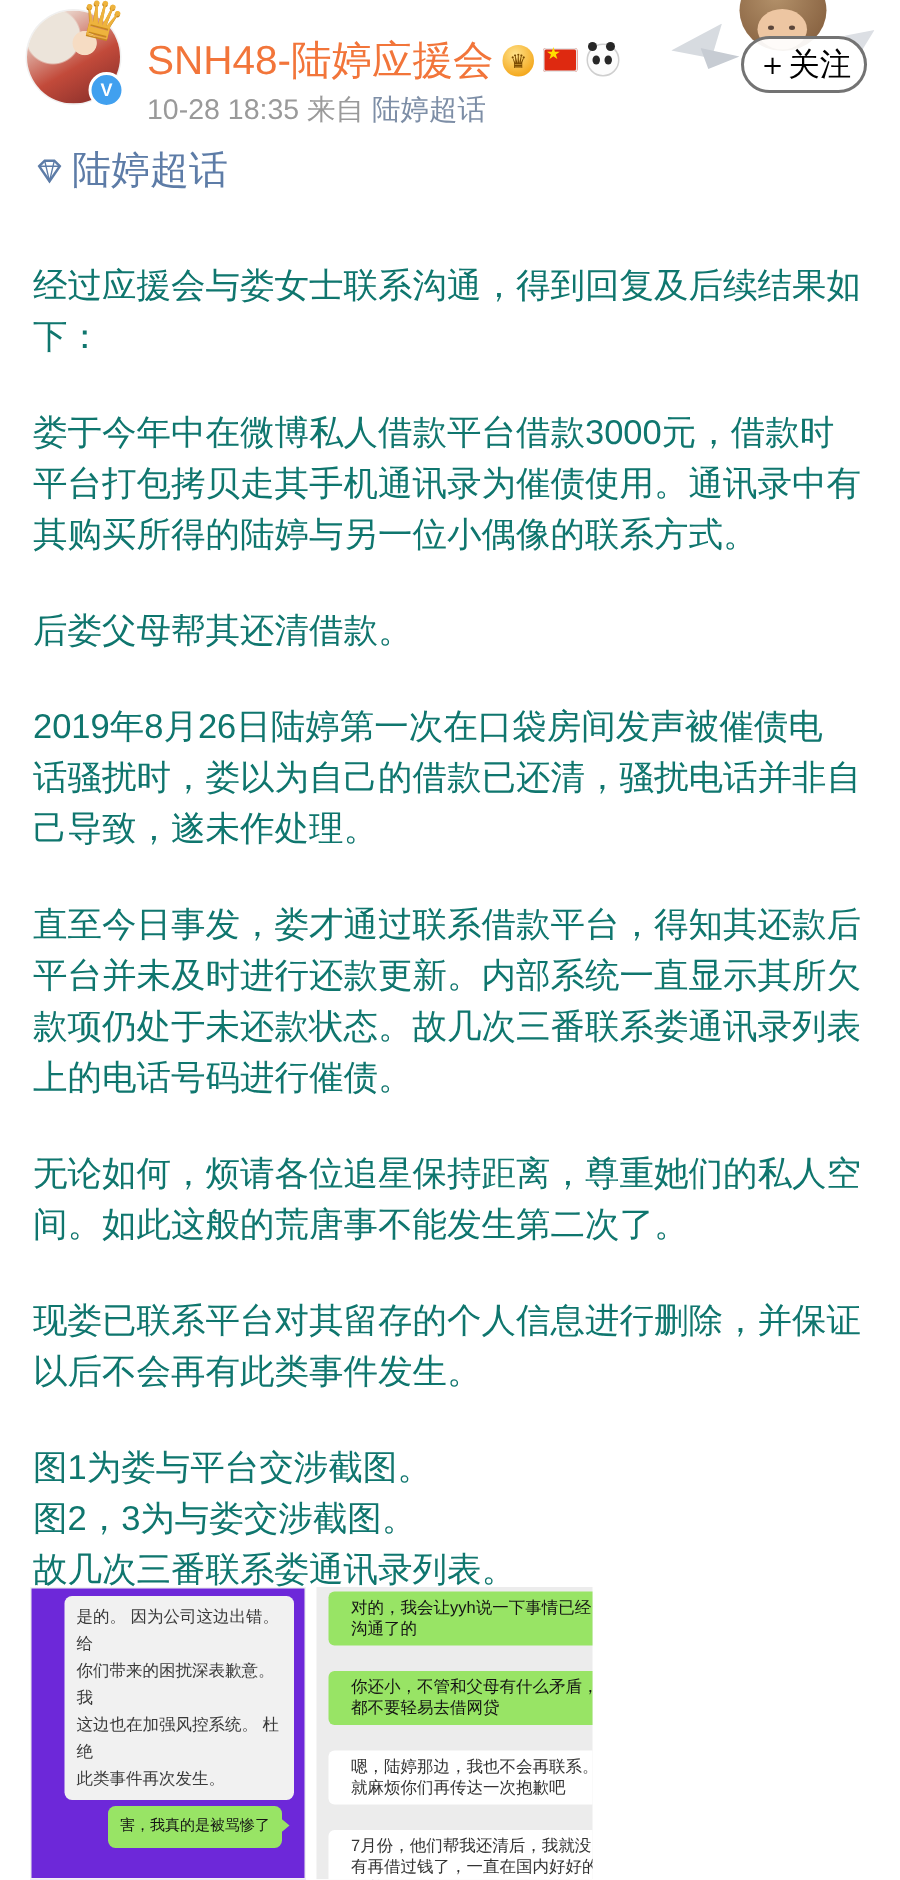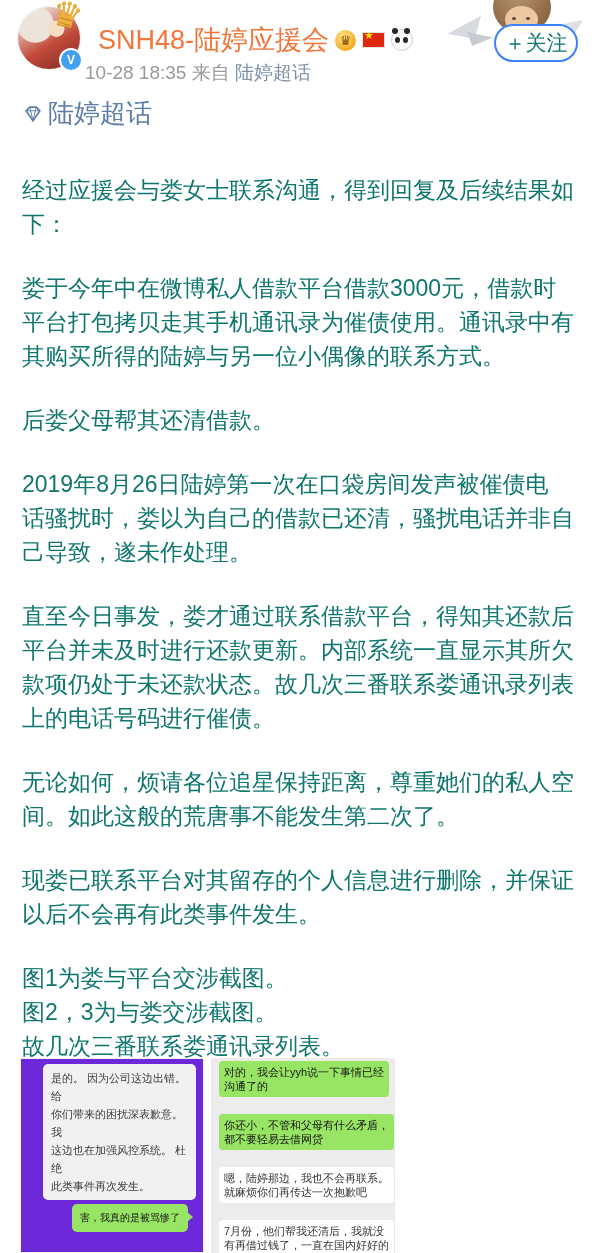--- a/index.html
+++ b/index.html
@@ -43,38 +43,38 @@
   .badge-flag span{position:absolute;left:2px;top:-3px;color:#ffde00;font-size:11px;}
   .badge-panda{position:relative;width:20px;height:20px;background:#fcfcfc;border:1px solid #cfcfcf;border-radius:50%;}
   .badge-panda::before{
     content:"";position:absolute;top:-2px;left:0px;width:6px;height:6px;background:#272727;border-radius:50%;
     box-shadow:12px 0 0 #272727;
   }
   .badge-panda::after{
     content:"";position:absolute;top:7px;left:3px;width:5px;height:6px;background:#272727;border-radius:50%;
     box-shadow:8px 0 0 #272727;
   }
-  .meta-row{position:absolute;left:85px;top:60px;font-size:19px;color:#9a9a9a;white-space:nowrap;}
+  .meta-row{position:absolute;left:98px;top:60px;font-size:19px;color:#9a9a9a;white-space:nowrap;}
   .meta-source{color:#7d8ea6;}
   
   .head-peek{position:absolute;left:445px;top:0;width:140px;height:48px;z-index:1;}
   .shard1{position:absolute;left:2px;top:18px;width:36px;height:22px;background:#d7dbe0;
     clip-path:polygon(0 60%,100% 0,72% 100%);transform:rotate(-8deg);}
   .shard2{position:absolute;left:22px;top:32px;width:26px;height:14px;background:#c7ccd3;
     clip-path:polygon(0 0,100% 40%,20% 100%);}
   .shard3{position:absolute;left:118px;top:20px;width:20px;height:13px;background:#dcdfe4;
     clip-path:polygon(0 30%,100% 0,60% 100%);}
   .peek-hair{position:absolute;left:48px;top:-20px;width:58px;height:54px;border-radius:50%;
     background:radial-gradient(circle at 42% 32%,#b3916a,#855f3e 85%);}
   .peek-face{position:absolute;left:60px;top:6px;width:33px;height:27px;border-radius:50%;background:#edc6a2;}
   .peek-face::before{content:"";position:absolute;left:7px;top:11px;width:4px;height:3px;border-radius:50%;
     background:#5b463a;box-shadow:14px 0 0 #5b463a;}
   .follow-btn{
     position:absolute;right:22px;top:24px;z-index:2;width:84px;height:38px;border-radius:20px;
-    border:2px solid #3b82f6;background:rgba(255,255,255,.93);color:#0f766e;font-size:21px;
+    border:2px solid #737373;background:rgba(255,255,255,.93);color:#000000;font-size:21px;
     display:flex;align-items:center;justify-content:center;box-sizing:border-box;
   }
   
   .topic-row{display:flex;align-items:center;gap:4px;margin:8px 0 0 22px;color:#5d7ca7;font-size:26px;}
   .topic-icon{width:22px;height:22px;}
   
   .post{margin-left:22px;width:558px;color:#0f766e;font-size:23px;line-height:34px;}
   .post p{margin:30px 0;white-space:pre-line;}
   .post p:first-child{margin-top:42px;}
   
@@ -102,21 +102,21 @@
   .s2-card::after{content:"";position:absolute;left:9px;top:26px;width:22px;height:6px;background:#dedede;border-radius:2px;}
   .s2-dots{position:absolute;left:6px;top:55px;width:4px;height:4px;border-radius:50%;background:#c9c9c9;
     box-shadow:9px 0 0 #c9c9c9,18px 0 0 #c9c9c9,27px 0 0 #c9c9c9,36px 0 0 #c9c9c9;}
   .s2-banner{position:absolute;left:0;top:76px;width:100%;background:#ffffff;padding:7px 6px;box-sizing:border-box;
     font-size:11px;color:#333;}
   .blur{position:absolute;border-radius:3px;}
   .blur-gray{background:#c9c9c9;}
   .blur-green{background:#a3e472;}
   
   .s3-bub{margin:0 8px 17px 8px;max-width:168px;white-space:pre-line;font-size:11px;line-height:14px;
-    padding:4px 5px;border-radius:4px;width:max-content;}
+    padding:4px 15px;border-radius:4px;width:max-content;}
   .s3-top{margin-top:3px;}
 </style>
 </head>
 <body>
 
 <div class="header">
   <div class="avatar">
     <span class="avatar-crown">♛</span>
     <span class="v-badge">V</span>
   </div>

